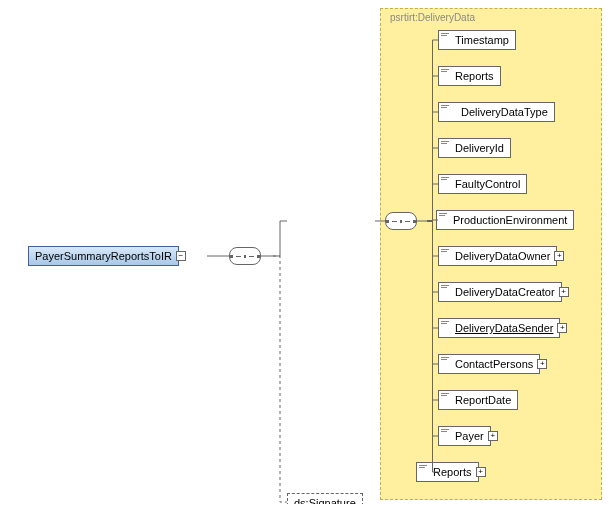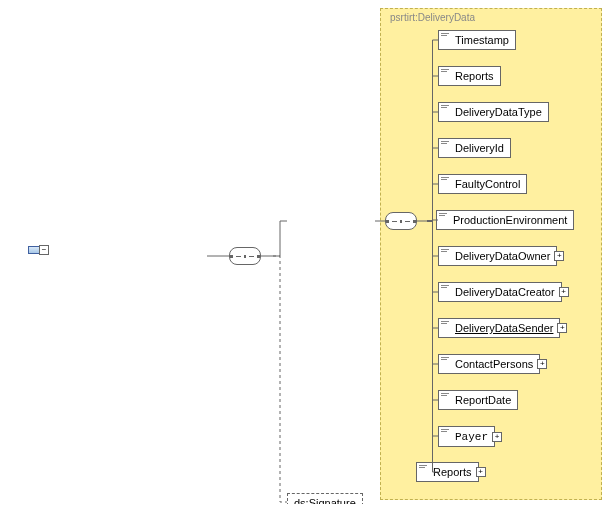--- a/index.html
+++ b/index.html
@@ -125,20 +125,21 @@
 </style>
 </head>
 <body>
 
 <div id="diagram">
 
   <div class="namespace-box" style="left:380px; top:8px; width:220px; height:490px;"></div>
   <div class="namespace-label" style="left:390px; top:12px;">psrtirt:DeliveryData</div>
 
   <div class="node root" style="left:28px; top:246px;">
+    <span>PayerSummaryReportsToIR</span>
     <div class="plus">−</div>
   </div>
 
   <div class="seq" style="left:229px; top:247px;">
     <div class="dots">
         <span></span>
         <span class="dash"></span>
         <span></span>
         <span class="dash"></span>
         <span></span>
@@ -157,30 +158,30 @@
   </div>
 
   <div class="sig-box" style="left:287px; top:493px;">
     <span>ds:Signature</span>
     <div class="plus" style="border-style:dashed;">+</div>
   </div>
 
   <div id="children">
       <div class="node" style="left: 438px; top: 30px;"><span class="bars"></span><span style="margin-left: 10px;">Timestamp</span></div>
       <div class="node" style="left: 438px; top: 66px;"><span class="bars"></span><span style="margin-left: 10px;">Reports</span></div>
-      <div class="node" style="left: 438px; top: 102px;"><span class="bars"></span><span style="margin-left: 10px; text-align: right;">DeliveryDataType</span></div>
+      <div class="node" style="left: 438px; top: 102px;"><span class="bars"></span><span style="margin-left: 16px; text-align: right;">DeliveryDataType</span></div>
       <div class="node" style="left: 438px; top: 138px; text-align: right;"><span class="bars"></span><span style="margin-left: 10px;">DeliveryId</span></div>
       <div class="node" style="left: 438px; top: 174px;"><span class="bars"></span><span style="margin-left: 10px;">FaultyControl</span></div>
       <div class="node" style="left: 436px; top: 210px;"><span class="bars"></span><span style="margin-left: 10px;">ProductionEnvironment</span></div>
       <div class="node" style="left: 438px; top: 246px;"><span class="bars"></span><span style="margin-left: 10px;">DeliveryDataOwner</span><div class="plus">+</div></div>
       <div class="node" style="left: 438px; top: 282px;"><span class="bars"></span><span style="margin-left: 10px;">DeliveryDataCreator</span><div class="plus">+</div></div>
       <div class="node" style="left: 438px; top: 318px;"><span class="bars"></span><span style="margin-left: 10px; text-decoration: underline;">DeliveryDataSender</span><div class="plus">+</div></div>
       <div class="node" style="left: 438px; top: 354px;"><span class="bars"></span><span style="margin-left: 10px;">ContactPersons</span><div class="plus">+</div></div>
       <div class="node" style="left: 438px; top: 390px;"><span class="bars"></span><span style="margin-left: 10px;">ReportDate</span></div>
-      <div class="node" style="left: 438px; top: 426px;"><span class="bars"></span><span style="margin-left: 10px; font-family: Liberation Mono, monospace;">Payer</span><div class="plus">+</div></div>
+      <div class="node" style="left: 438px; top: 426px;"><span class="bars"></span><span style="margin-left: 10px;">Payer</span><div class="plus">+</div></div>
       <div class="node" style="left: 416px; top: 462px;"><span class="bars"></span><span style="margin-left: 10px;">Reports</span><div class="plus">+</div></div>
     </div>
 
   <svg id="connectors">
       <polyline points="207,256 229,256" class="conn"></polyline>
       <polyline points="260,256 273,256" class="conn"></polyline>
       <polyline points="273,256 280,256 280,221 287,221" class="conn"></polyline>
       <polyline points="273,256 280,256 280,502 287,502" class="conn dashed"></polyline>
       <polyline points="375,221 385,221" class="conn"></polyline>
       <polyline points="416,221 427,221" class="conn"></polyline>

